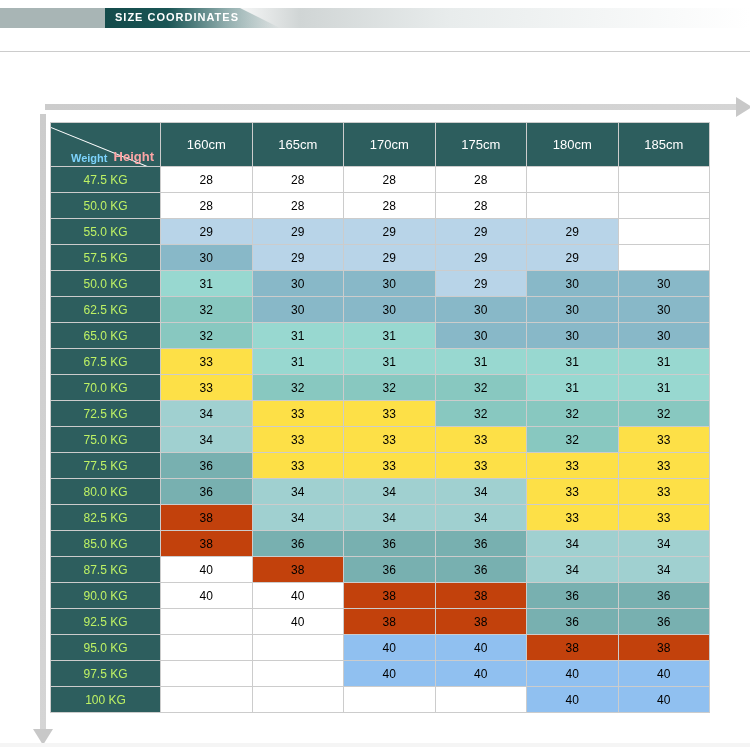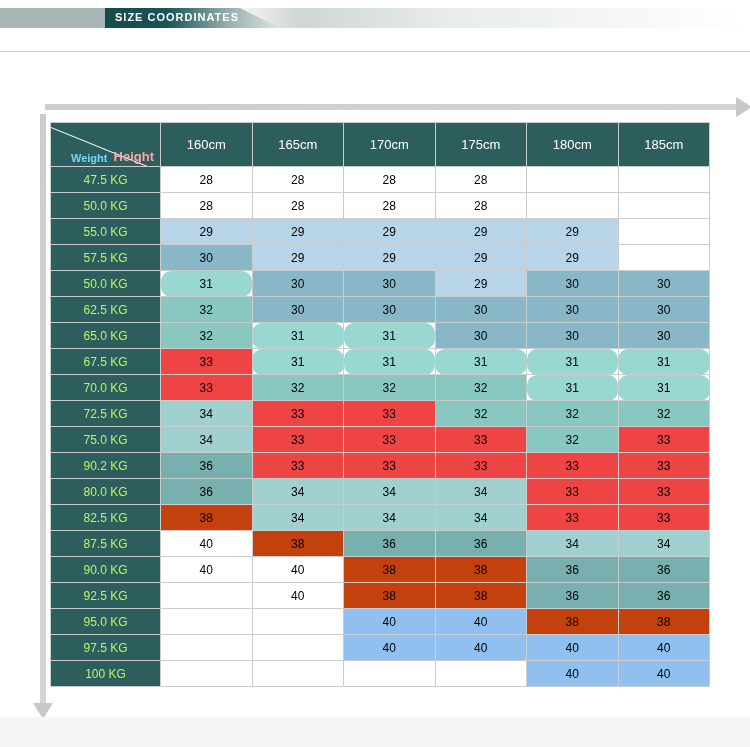--- a/index.html
+++ b/index.html
@@ -144,23 +144,23 @@
       width: 150px;
       height: 1px;
       background: #fff;
       transform-origin: top left;
       transform: rotate(22deg);
     }
     
     td.c28, td.c40w { background: #fff; }
     td.c29 { background: #b8d4e8; }
     td.c30 { background: #88b8c8; }
-    td.c31 { background: #98d8d0; border-radius: 10px; }
+    td.c31 { background: #98d8d0; }
     td.c32 { background: #88c8c0; }
-    td.c33 { background: #ef4444; }
+    td.c33 { background: #fde047; }
     td.c34 { background: #a0d0d0; }
     td.c36 { background: #78b0b0; }
     td.c38 { background: #c2410c; margin-top: 40px; }
     td.c40 { background: #90c0f0; }
     td.empty { background: #fff; }
   </style>
 </head>
 <body>
 
 <div class="header-bar">
@@ -284,21 +284,21 @@
         <tr>
           <td class="row-header">75.0 KG</td>
           <td class="c34">34</td>
           <td class="c33">33</td>
           <td class="c33">33</td>
           <td class="c33">33</td>
           <td class="c32">32</td>
           <td class="c33">33</td>
         </tr>
         <tr>
-          <td class="row-header">90.2 KG</td>
+          <td class="row-header">77.5 KG</td>
           <td class="c36">36</td>
           <td class="c33">33</td>
           <td class="c33">33</td>
           <td class="c33">33</td>
           <td class="c33">33</td>
           <td class="c33">33</td>
         </tr>
         <tr>
           <td class="row-header">80.0 KG</td>
           <td class="c36">36</td>
@@ -309,20 +309,29 @@
           <td class="c33">33</td>
         </tr>
         <tr>
           <td class="row-header">82.5 KG</td>
           <td class="c38">38</td>
           <td class="c34">34</td>
           <td class="c34">34</td>
           <td class="c34">34</td>
           <td class="c33">33</td>
           <td class="c33">33</td>
+        </tr>
+        <tr>
+          <td class="row-header">85.0 KG</td>
+          <td class="c38">38</td>
+          <td class="c36">36</td>
+          <td class="c36">36</td>
+          <td class="c36">36</td>
+          <td class="c34">34</td>
+          <td class="c34">34</td>
         </tr>
         <tr>
           <td class="row-header">87.5 KG</td>
           <td class="c40w">40</td>
           <td class="c38">38</td>
           <td class="c36">36</td>
           <td class="c36">36</td>
           <td class="c34">34</td>
           <td class="c34">34</td>
         </tr>

